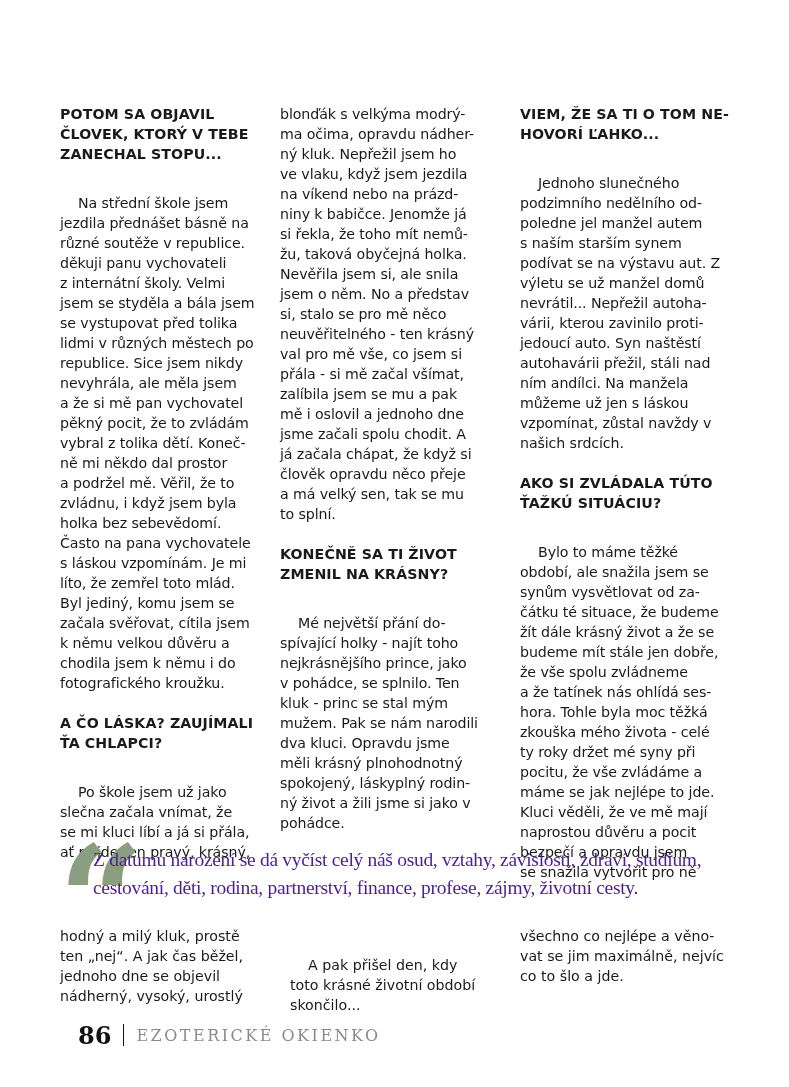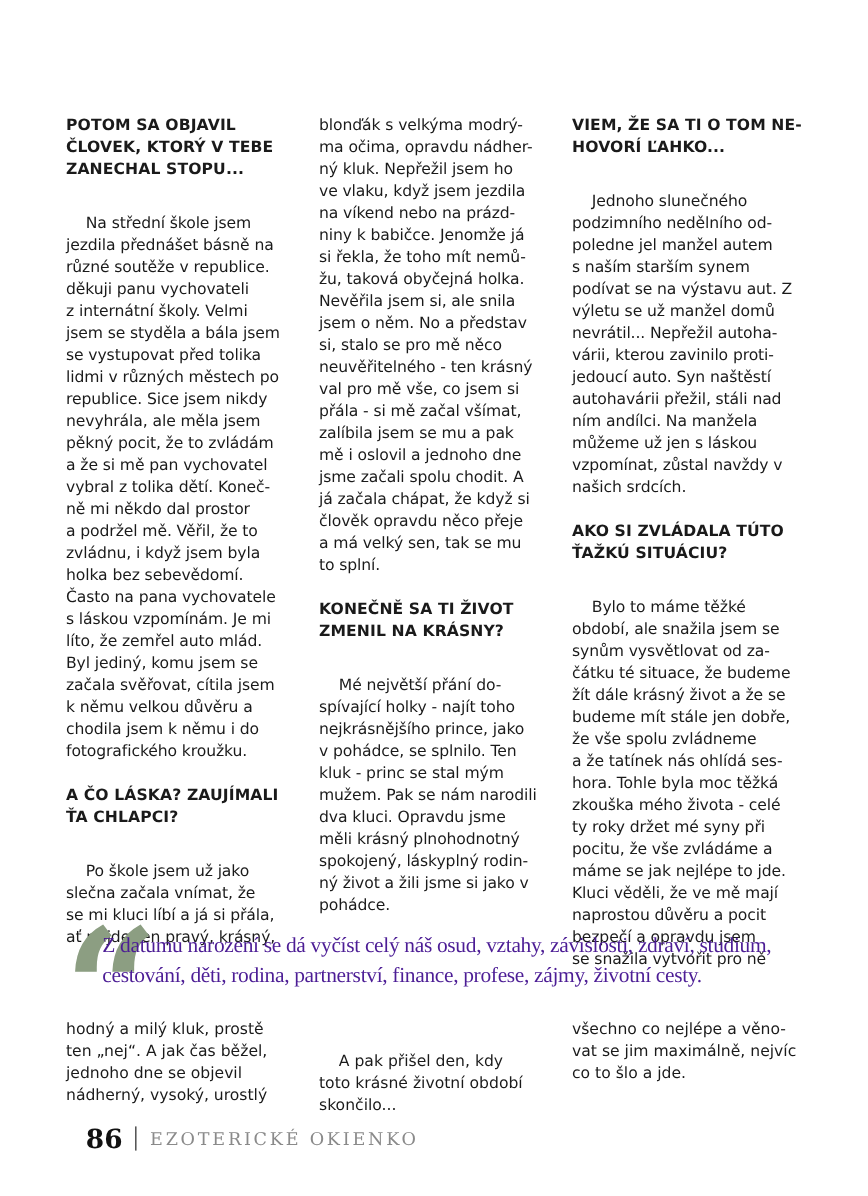--- a/index.html
+++ b/index.html
@@ -1,19 +1,19 @@
 <!DOCTYPE html>
 <html><head>
 <meta charset="utf-8">
 <style>
   html, body { margin: 0; padding: 0; background: #ffffff; }
   body { width: 789px; height: 1087px; position: relative; overflow: hidden; font-family: "DejaVu Sans", sans-serif; color: #1a1a1a; }
   .col { position: absolute; width: 210px; font-size: 14.2px; line-height: 20px; letter-spacing: -0.1px; }
   .col1 { left: 60px; top: 104px; }
-  .col2 { left: 290px; top: 104px; }
+  .col2 { left: 280px; top: 104px; }
   .col3 { left: 520px; top: 104px; }
   .line { white-space: nowrap; height: 20px; }
   .indent { padding-left: 18px; margin-top: 29px; }
   .heading { font-weight: bold; font-size: 14.2px; letter-spacing: 0.1px; }
   .gap { height: 20px; }
   .quote-mark { position: absolute; left: 58px; top: 825px; font-family: "DejaVu Serif", serif; font-weight: bold; font-size: 150px; line-height: 150px; color: #8c9e82; letter-spacing: -18px; }
   .quote-text { position: absolute; left: 93px; top: 846px; font-family: "Liberation Serif", serif; font-size: 19.5px; line-height: 28px; color: #4c1d95; letter-spacing: -0.3px; }
   .quote-text .line { height: 28px; }
   .bcol { position: absolute; top: 926px; width: 210px; font-size: 14.2px; line-height: 20px; }
   .bcol1 { left: 60px; }
@@ -34,30 +34,30 @@
     <div class="line indent">Na střední škole jsem</div>
     <div class="line">jezdila přednášet básně na</div>
     <div class="line">různé soutěže v republice.</div>
     <div class="line">děkuji panu vychovateli</div>
     <div class="line">z internátní školy. Velmi</div>
     <div class="line">jsem se styděla a bála jsem</div>
     <div class="line">se vystupovat před tolika</div>
     <div class="line">lidmi v různých městech po</div>
     <div class="line">republice. Sice jsem nikdy</div>
     <div class="line">nevyhrála, ale měla jsem</div>
+    <div class="line">a že si mě pan vychovatel</div>
     <div class="line">pěkný pocit, že to zvládám</div>
-    <div class="line">a že si mě pan vychovatel</div>
     <div class="line">vybral z tolika dětí. Koneč-</div>
     <div class="line">ně mi někdo dal prostor</div>
     <div class="line">a podržel mě. Věřil, že to</div>
     <div class="line">zvládnu, i když jsem byla</div>
     <div class="line">holka bez sebevědomí.</div>
     <div class="line">Často na pana vychovatele</div>
     <div class="line">s láskou vzpomínám. Je mi</div>
-    <div class="line">líto, že zemřel auto mlád.</div>
+    <div class="line">líto, že zemřel toto mlád.</div>
     <div class="line">Byl jediný, komu jsem se</div>
     <div class="line">začala svěřovat, cítila jsem</div>
     <div class="line">k němu velkou důvěru a</div>
     <div class="line">chodila jsem k němu i do</div>
     <div class="line">fotografického kroužku.</div>
     <div class="gap"></div>
     <div class="line heading">A ČO LÁSKA? ZAUJÍMALI</div>
     <div class="line heading">ŤA CHLAPCI?</div>
     <div class="line indent">Po škole jsem už jako</div>
     <div class="line">slečna začala vnímat, že</div>

